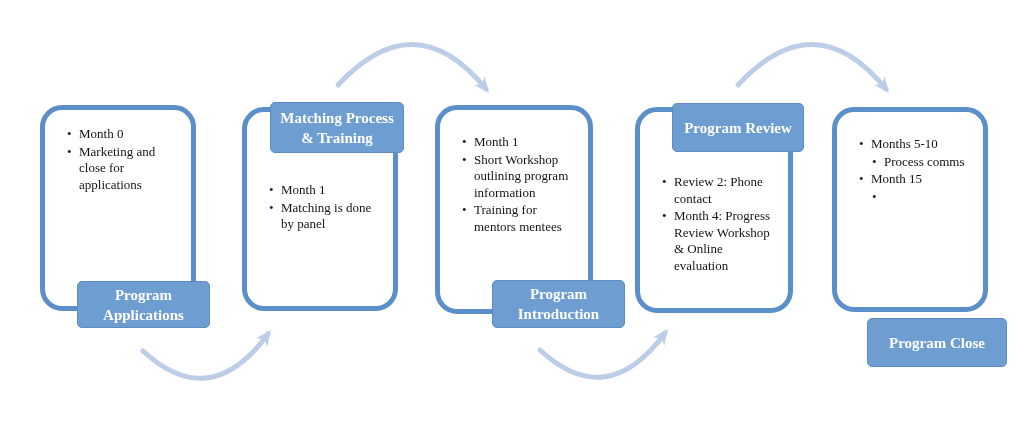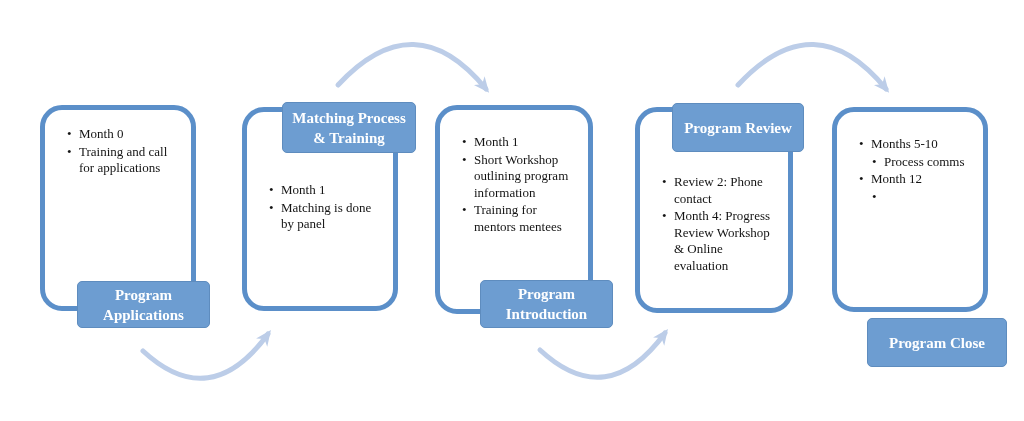--- a/index.html
+++ b/index.html
@@ -60,22 +60,22 @@
     font-weight: bold;
     line-height: 20px;
     text-align: center;
     display: flex;
     align-items: center;
     justify-content: center;
     z-index: 2;
     padding: 2px 6px;
   }
   .label-1 { left: 77px;  top: 281px; width: 133px; height: 47px; }
-  .label-2 { left: 270px; top: 102px; width: 134px; height: 51px; margin-left: 12px; }
-  .label-3 { left: 480px; top: 280px; width: 133px; height: 48px; }
+  .label-2 { left: 270px; top: 102px; width: 134px; height: 51px; }
+  .label-3 { left: 492px; top: 280px; width: 133px; height: 48px; }
   .label-4 { left: 672px; top: 103px; width: 132px; height: 49px; }
   .label-5 { left: 867px; top: 279px; width: 140px; height: 49px; margin-top: 39px; }
 
   .arrow-layer {
     position: absolute;
     left: 0; top: 0;
     width: 1024px;
     height: 421px;
     z-index: 0;
     pointer-events: none;
@@ -105,21 +105,21 @@
   </svg>
 
   <div class="card card-1">
     <div class="bullets">
         <div class="bullet lvl1">
           <span class="marker">•</span>
           <span class="btext">Month 0</span>
         </div>
         <div class="bullet lvl1">
           <span class="marker">•</span>
-          <span class="btext">Training and call for applications</span>
+          <span class="btext">Marketing and close for applications</span>
         </div>
       </div>
   </div>
   <div class="card card-2">
     <div class="bullets">
         <div class="bullet lvl1">
           <span class="marker">•</span>
           <span class="btext">Month 1</span>
         </div>
         <div class="bullet lvl1">
@@ -161,21 +161,21 @@
         <div class="bullet lvl1">
           <span class="marker">•</span>
           <span class="btext">Months 5-10</span>
         </div>
         <div class="bullet lvl2">
           <span class="marker">•</span>
           <span class="btext">Process comms</span>
         </div>
         <div class="bullet lvl1">
           <span class="marker">•</span>
-          <span class="btext">Month 12</span>
+          <span class="btext">Month 15</span>
         </div>
         <div class="bullet lvl2">
           <span class="marker">•</span>
         </div>
       </div>
   </div>
 
   <div class="stage-label label-1">
       <span>Program Applications</span>
     </div>

